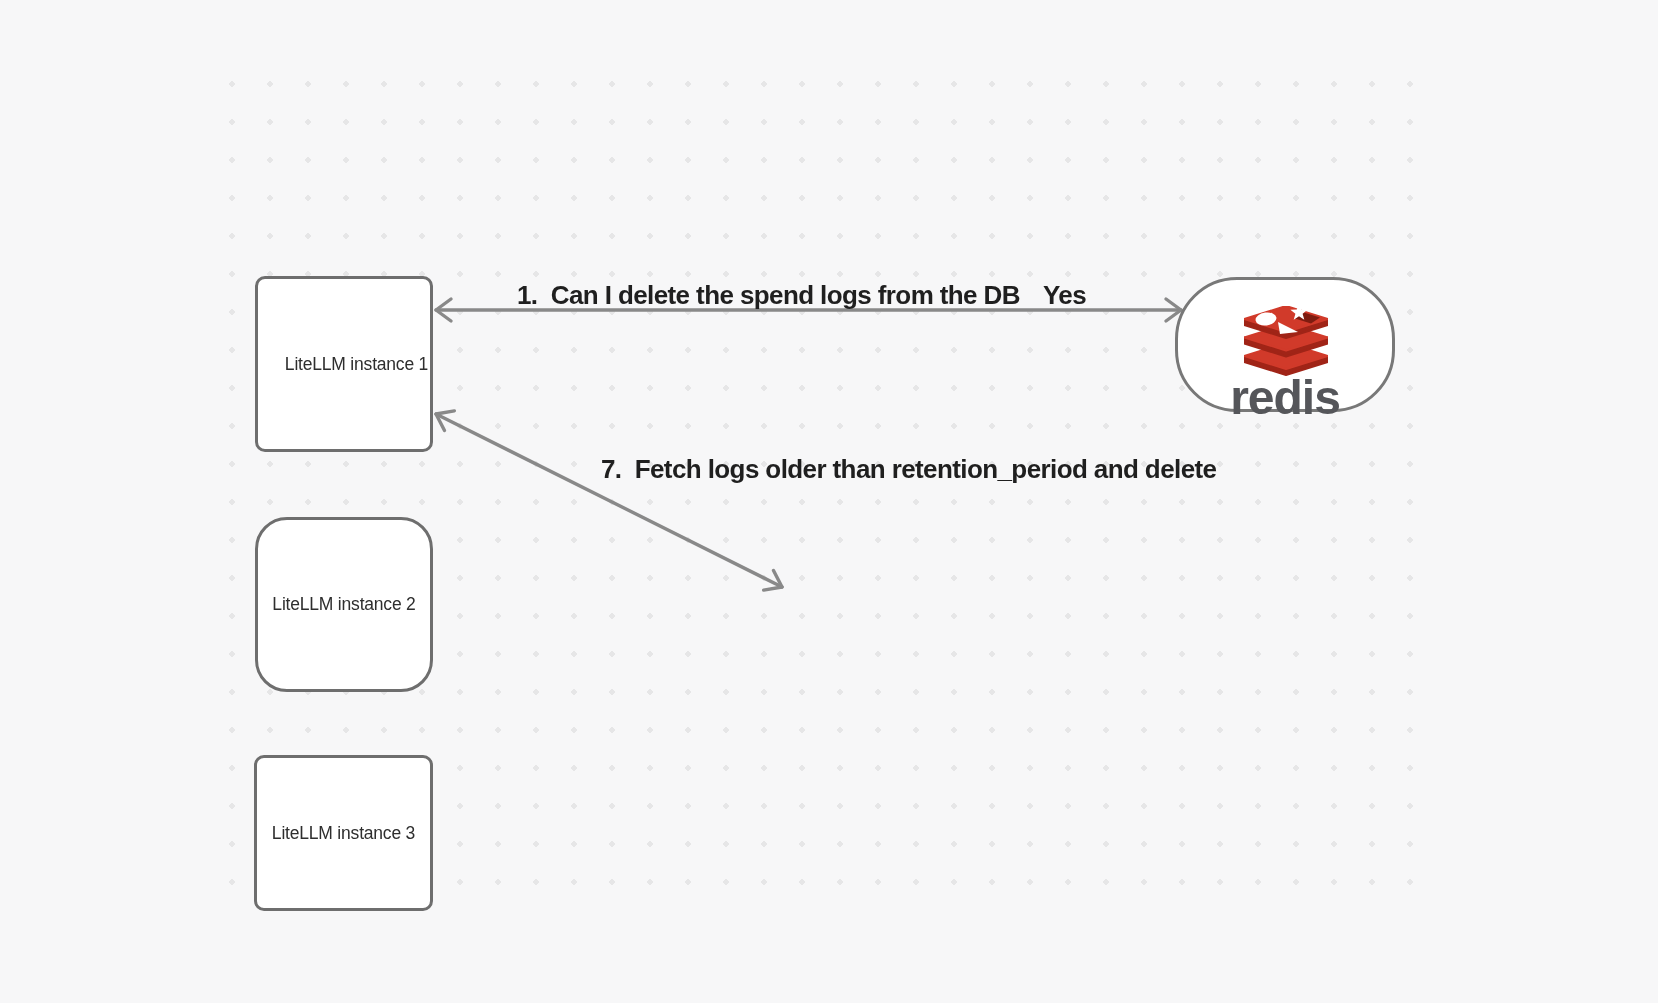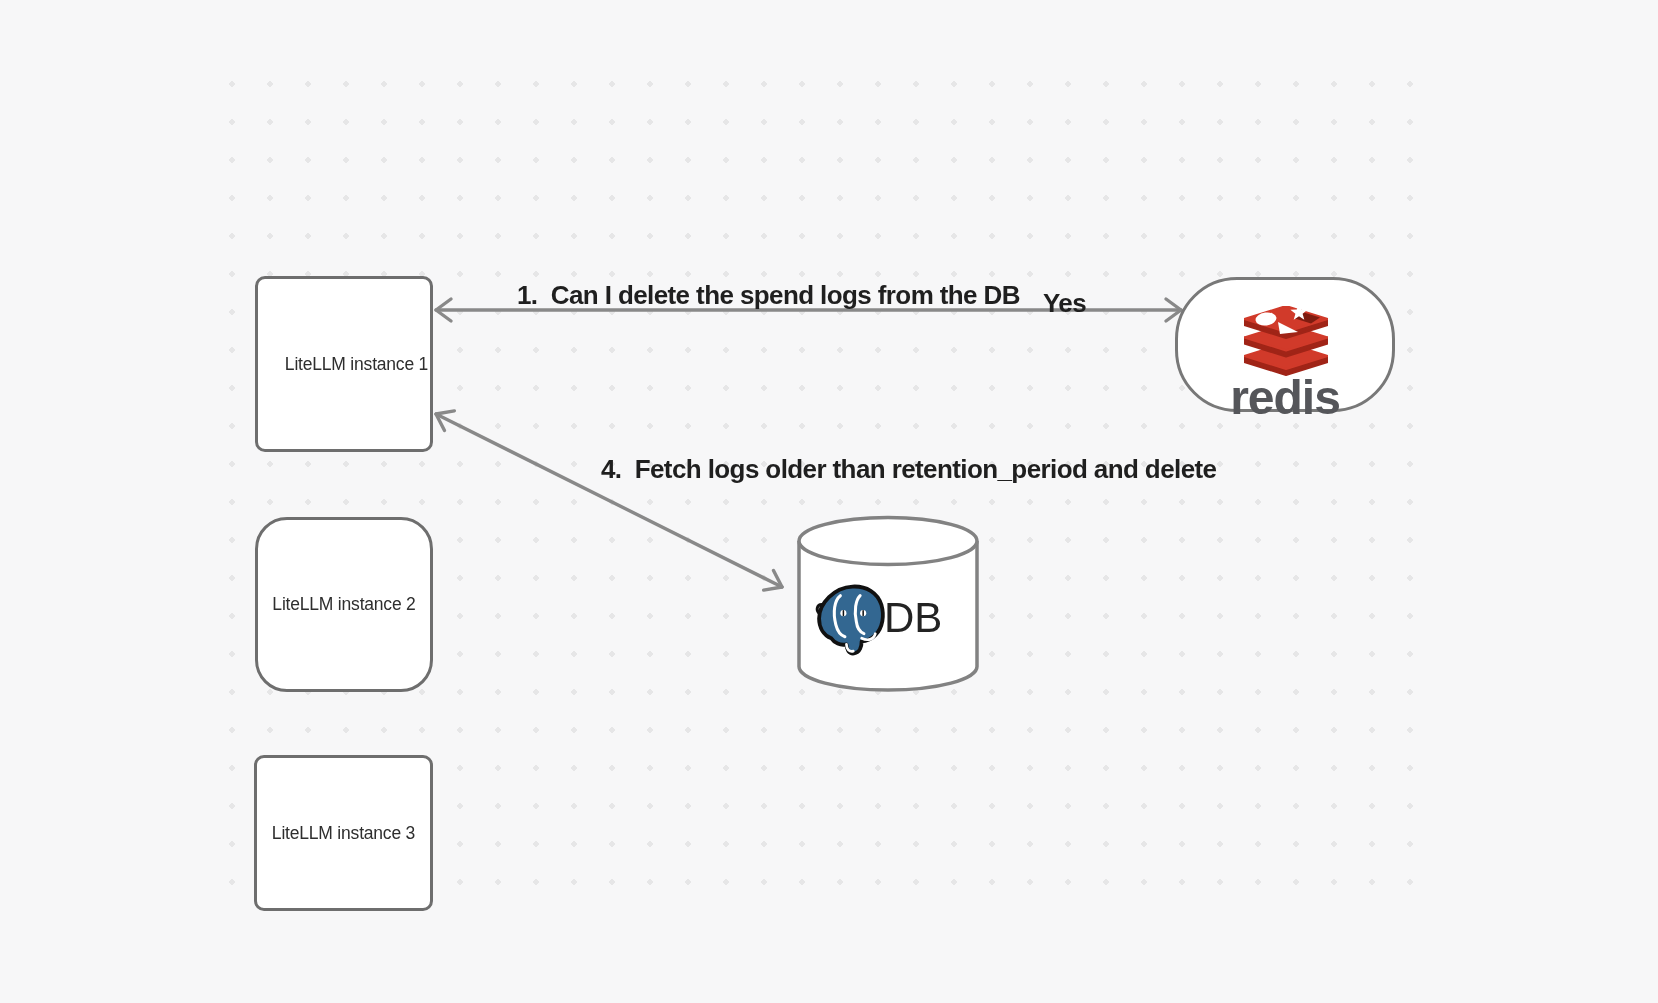--- a/index.html
+++ b/index.html
@@ -38,21 +38,21 @@
   #pgElephant{position:absolute;left:23px;top:73px;}
   #dbLabel{
     position:absolute;left:94px;top:88px;font-size:42px;line-height:1.05;
     color:#232323;letter-spacing:0px;
   }
   .edge-label{
     position:absolute;font-size:26px;font-weight:700;color:#1f1f1f;
     letter-spacing:-0.6px;line-height:30px;white-space:pre;margin-left:20px;
   }
   #edge1Label{left:497px;top:280px;}
-  #edge1Yes{left:1023px;top:288px;}
+  #edge1Yes{left:1023px;top:280px;}
   #edge2Label{left:581px;top:454px;}
 </style>
 </head>
 <body>
 
 <div id="stage">
 
   <div id="dotgrid"></div>
 
   <svg id="edges" viewBox="0 0 1658 1003" xmlns="http://www.w3.org/2000/svg">
@@ -93,39 +93,18 @@
         <path d="M42,0 L84,13 L42,26 L0,13 Z" fill="#d13a2a" stroke="#d13a2a" stroke-width="2" stroke-linejoin="round"></path>
         <polygon points="60,6.5 76,11.5 67,17.5 51,12.5" fill="#7e1c10"></polygon>
         <ellipse cx="22" cy="13" rx="10.5" ry="6.5" fill="#ffffff" transform="rotate(-8 22 13)"></ellipse>
         <polygon points="55,-2.5 57.2,3.4 63.6,3.7 58.6,7.7 60.3,13.8 55,10.3 49.7,13.8 51.4,7.7 46.4,3.7 52.8,3.4" fill="#ffffff"></polygon>
         <polygon points="34,16 54,26 36,28" fill="#ffffff"></polygon>
       </g>
     </svg>
     <div id="redisWord">redis</div>
   </div>
 
-  <div id="dbNode">
-    <svg id="dbShape" width="196" height="192" viewBox="0 0 196 192" xmlns="http://www.w3.org/2000/svg">
-      <path d="M 9,33 L 9,158.5 A 89,23.5 0 0 0 187,158.5 L 187,33" fill="#ffffff" stroke="#828282" stroke-width="3.5"></path>
-      <ellipse cx="98" cy="33" rx="89" ry="23.5" fill="#ffffff" stroke="#828282" stroke-width="3.5"></ellipse>
-    </svg>
-    <svg id="pgElephant" width="76" height="78" viewBox="0 0 100 100" xmlns="http://www.w3.org/2000/svg">
-      <path d="M 14,30 C 5,28 3,37 9,42" fill="none" stroke="#111111" stroke-width="4" stroke-linecap="round"></path>
-      <path d="M 52,6 C 70,5 85,14 90,30 C 94,44 92,60 82,70 C 76,76 70,78 64,78
-               C 64,84 62,93 54,94 C 47,95 44,88 44,82
-               C 36,84 28,80 24,74 C 14,70 8,60 8,48 C 8,28 28,7 52,6 Z" fill="#336791" stroke="#111111" stroke-width="5" stroke-linejoin="round"></path>
-      <path d="M 36,18 C 28,24 26,40 30,56 C 32,64 36,70 42,72" fill="none" stroke="#ffffff" stroke-width="4" stroke-linecap="round"></path>
-      <path d="M 62,18 C 56,24 54,38 57,52 C 58,60 62,66 67,68" fill="none" stroke="#ffffff" stroke-width="4" stroke-linecap="round"></path>
-      <circle cx="40" cy="41" r="4" fill="#ffffff"></circle>
-      <path d="M 40,38 L 40,44" stroke="#111111" stroke-width="2" stroke-linecap="round"></path>
-      <circle cx="66" cy="41" r="4" fill="#ffffff"></circle>
-      <path d="M 66,38 L 66,44" stroke="#111111" stroke-width="2" stroke-linecap="round"></path>
-      <path d="M 44,82 C 44,89 48,92 53,91" fill="none" stroke="#ffffff" stroke-width="3.5" stroke-linecap="round"></path>
-      <path d="M 64,74 C 72,78 80,76 82,68" fill="none" stroke="#ffffff" stroke-width="3.5" stroke-linecap="round"></path>
-    </svg>
-    <div id="dbLabel">DB</div>
-  </div>
 
   <div class="edge-label" id="edge1Label">1.  Can I delete the spend logs from the DB</div>
   <div class="edge-label" id="edge1Yes">Yes</div>
-  <div class="edge-label" id="edge2Label">4.  Fetch logs older than retention_period and delete</div>
+  <div class="edge-label" id="edge2Label">7.  Fetch logs older than retention_period and delete</div>
 
 </div>
 
 </body></html>

